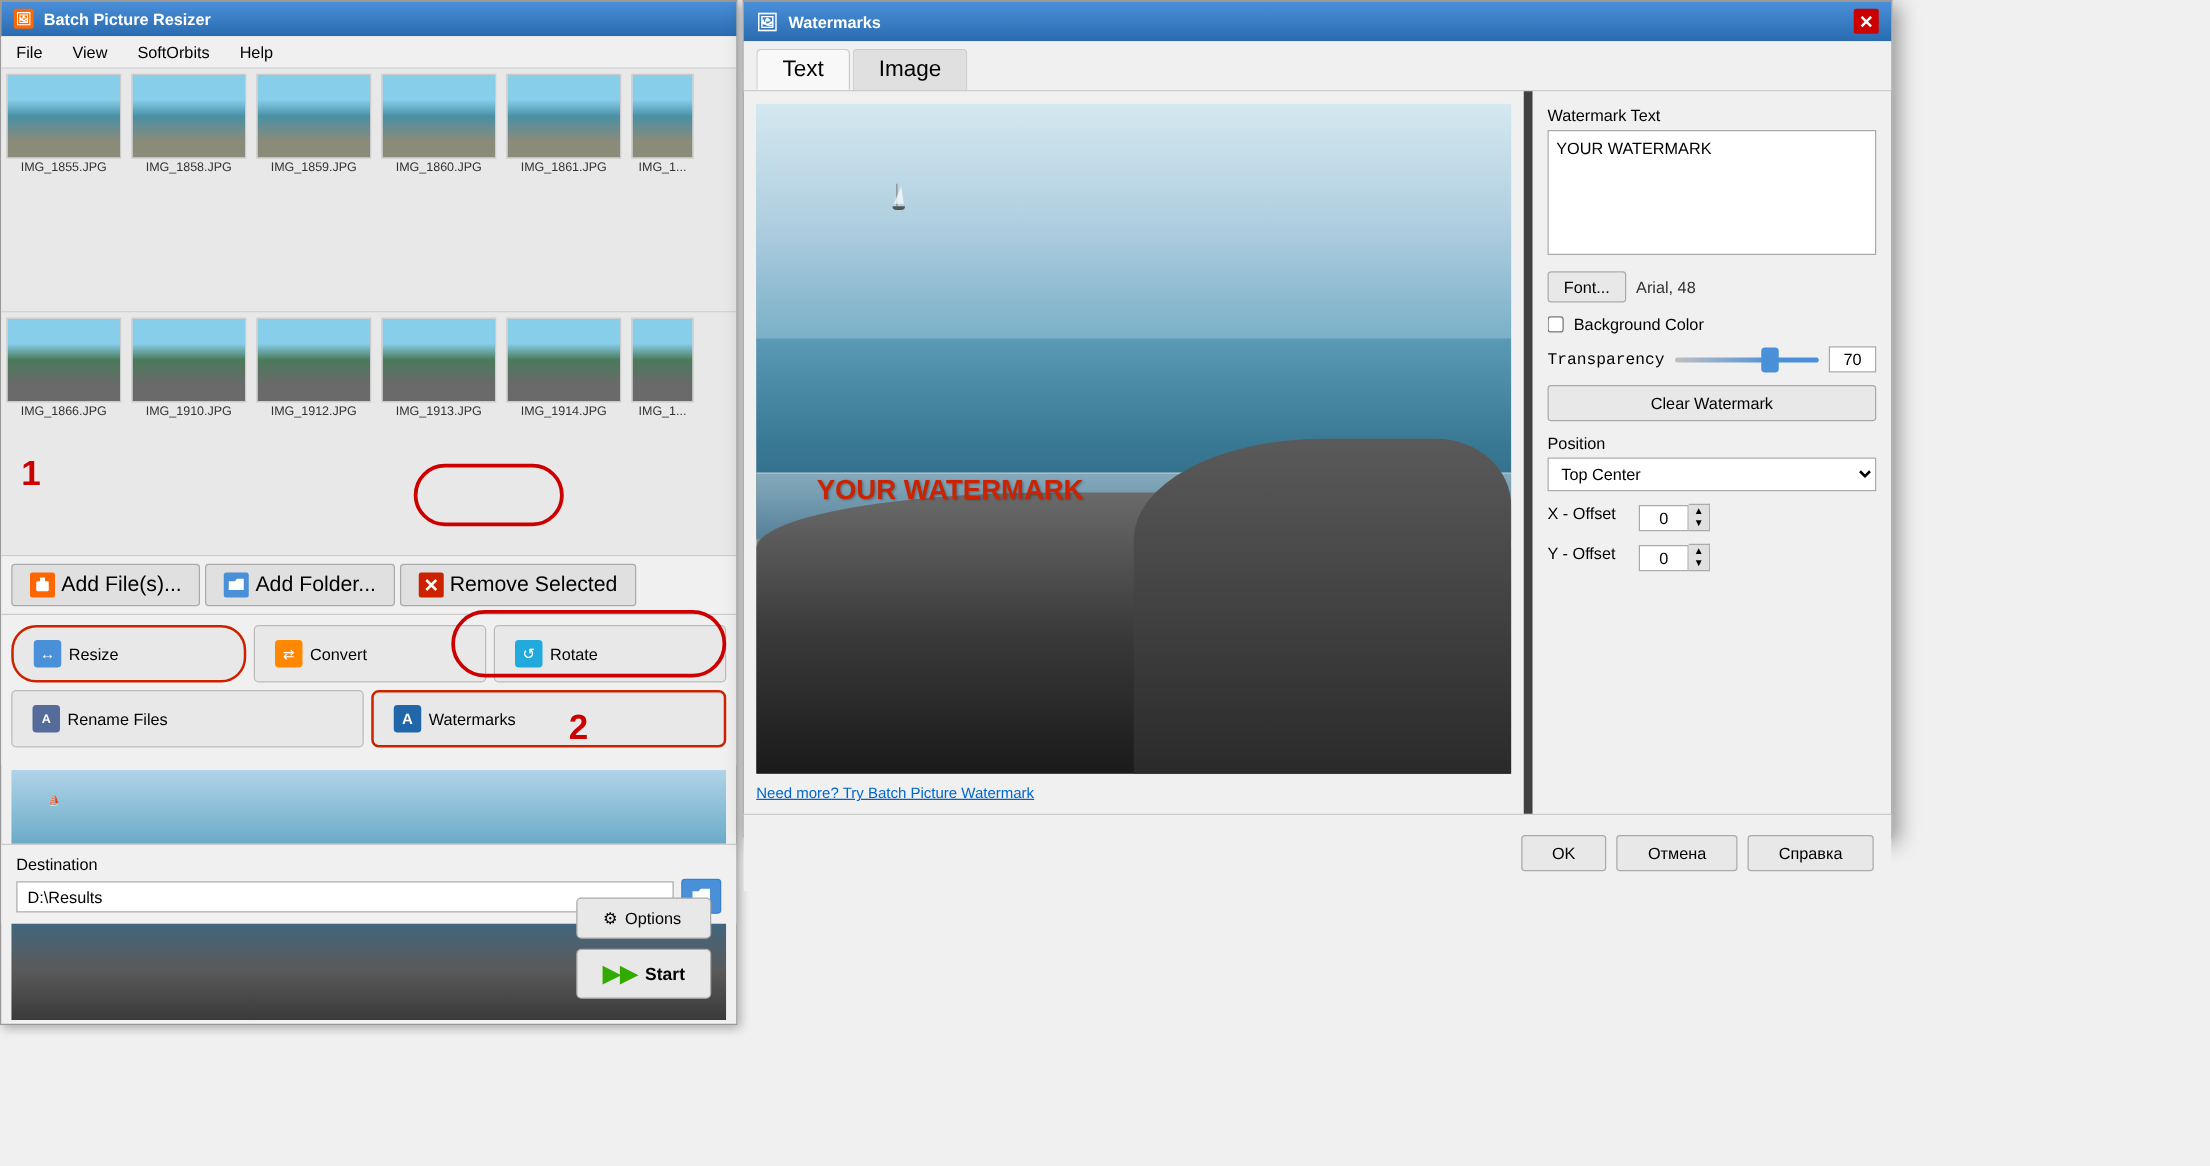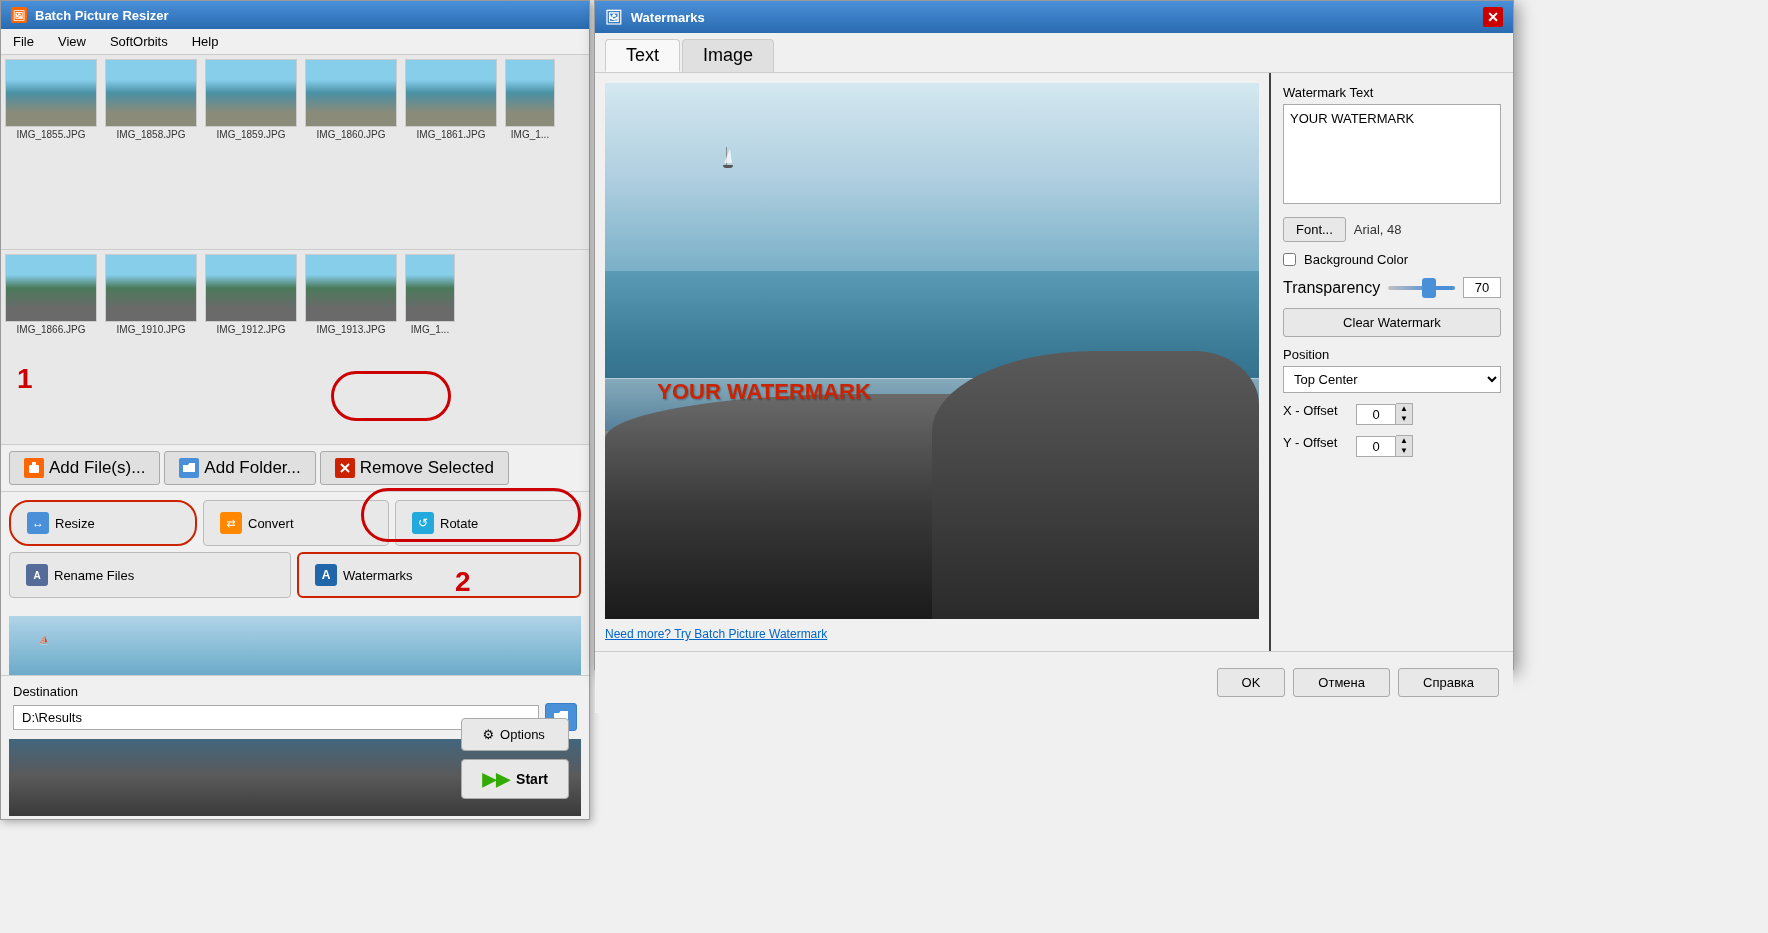--- a/index.html
+++ b/index.html
@@ -363,23 +363,23 @@
     .preview-link {
       color: #0066cc;
       text-decoration: underline;
       font-size: 12px;
       margin-top: 8px;
       cursor: pointer;
     }
 
     
     .dialog-right {
-      width: 244px;
+      width: 294px;
       padding: 12px;
-      border-left: 2px solid #404040;
+      border-left: 7px solid #404040;
       display: flex;
       flex-direction: column;
       gap: 10px;
     }
     .right-section-label {
       font-size: 13px;
       font-weight: 500;
       margin-bottom: 4px;
     }
     .watermark-textarea {
@@ -413,21 +413,21 @@
       display: flex;
       align-items: center;
       gap: 8px;
     }
     .checkbox-small { width: 13px; height: 13px; cursor: pointer; }
     .transparency-row {
       display: flex;
       align-items: center;
       gap: 8px;
     }
-    .transp-label { font-size: 16px; min-width: 90px; }
+    .transp-label { font-size: 13px; min-width: 90px; font-family: Liberation Mono, monospace; }
     .transp-slider {
       flex: 1;
       height: 4px;
       background: linear-gradient(to right, #c0c0c0 0%, #4a90d9 70%, #4a90d9 100%);
       position: relative;
       border-radius: 2px;
     }
     .transp-thumb {
       position: absolute;
       right: 28%;
@@ -567,20 +567,24 @@
       <div class="thumb-people"></div>
       <span class="thumb-label">IMG_1910.JPG</span>
     </div>
     <div class="thumb-item">
       <div class="thumb-people"></div>
       <span class="thumb-label">IMG_1912.JPG</span>
     </div>
     <div class="thumb-item">
       <div class="thumb-people"></div>
       <span class="thumb-label">IMG_1913.JPG</span>
+    </div>
+    <div class="thumb-item">
+      <div class="thumb-people"></div>
+      <span class="thumb-label">IMG_1914.JPG</span>
     </div>
     <div class="thumb-item" style="min-width:50px;overflow:hidden">
       <div class="thumb-people" style="width:50px"></div>
       <span class="thumb-label">IMG_1...</span>
     </div>
   </div>
 
   <div class="toolbar">
     <button class="toolbar-btn">
       <div class="toolbar-btn-icon icon-orange">

